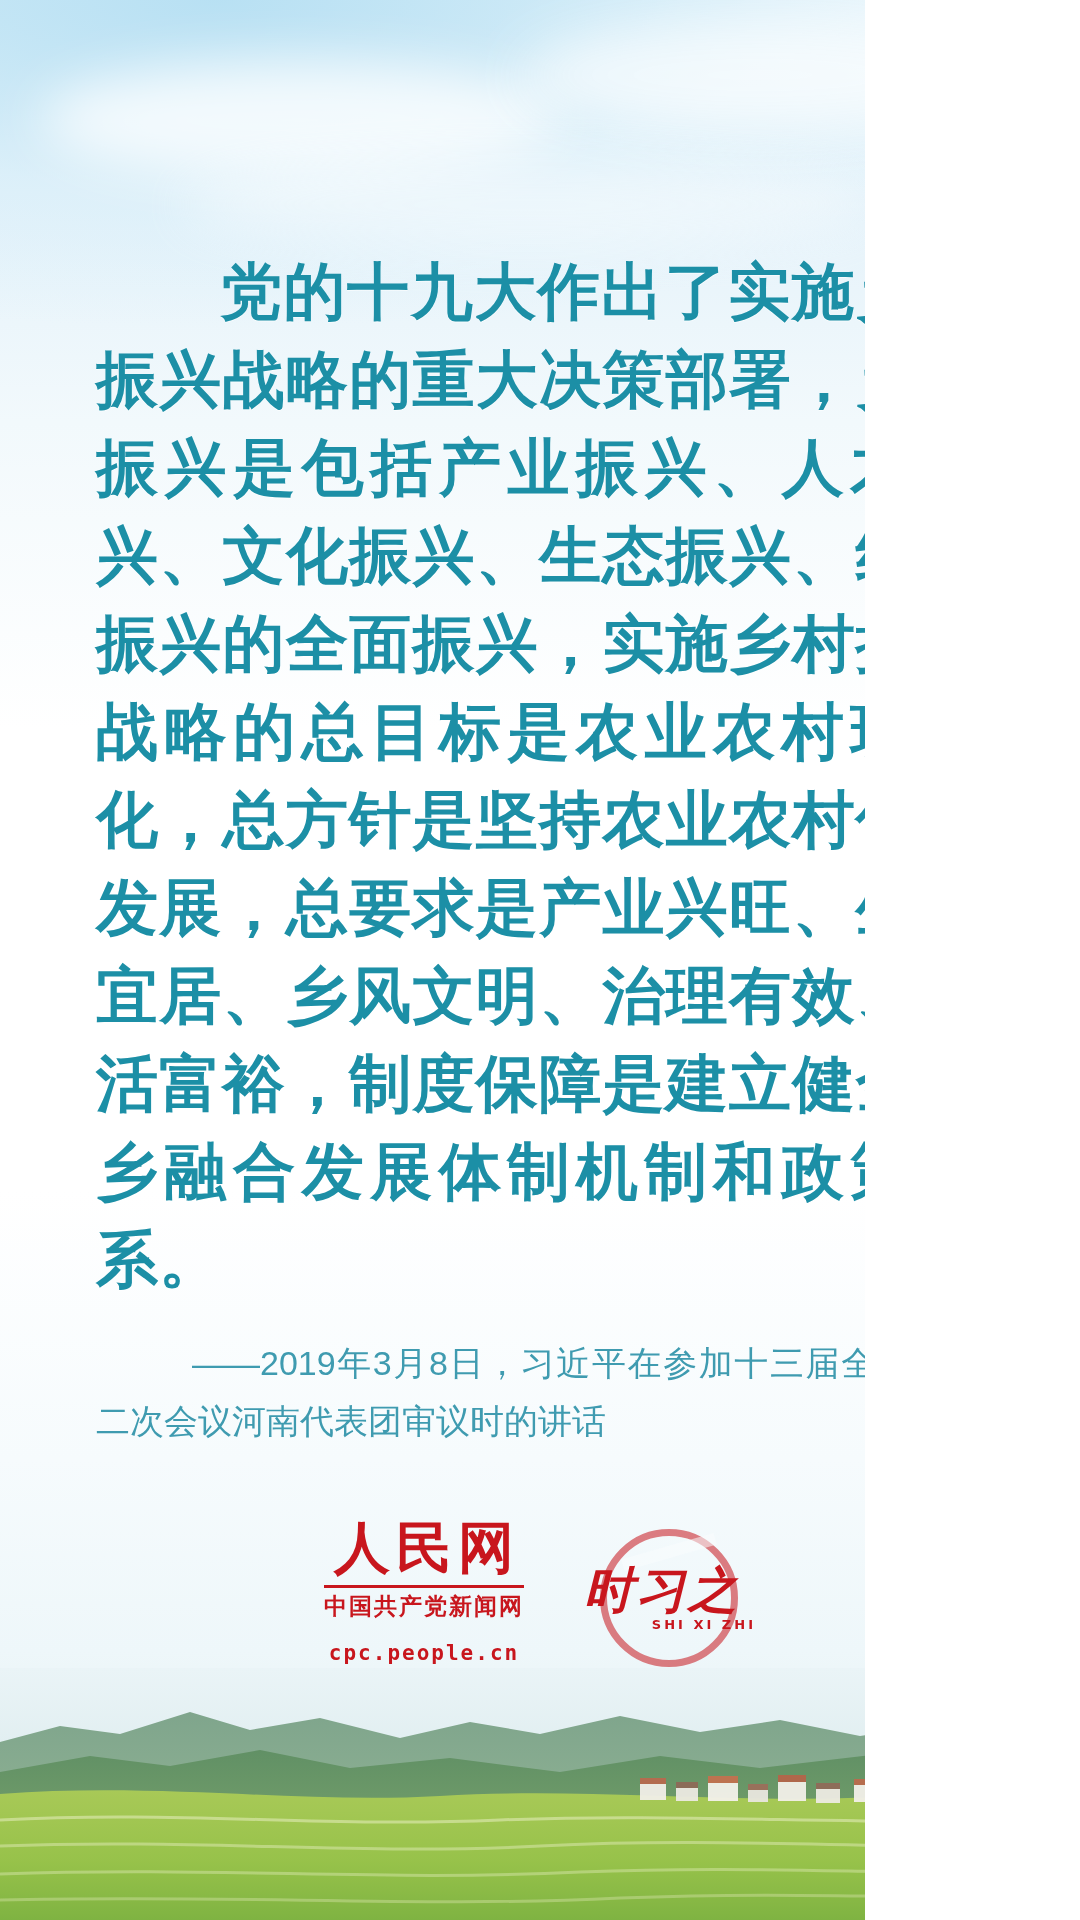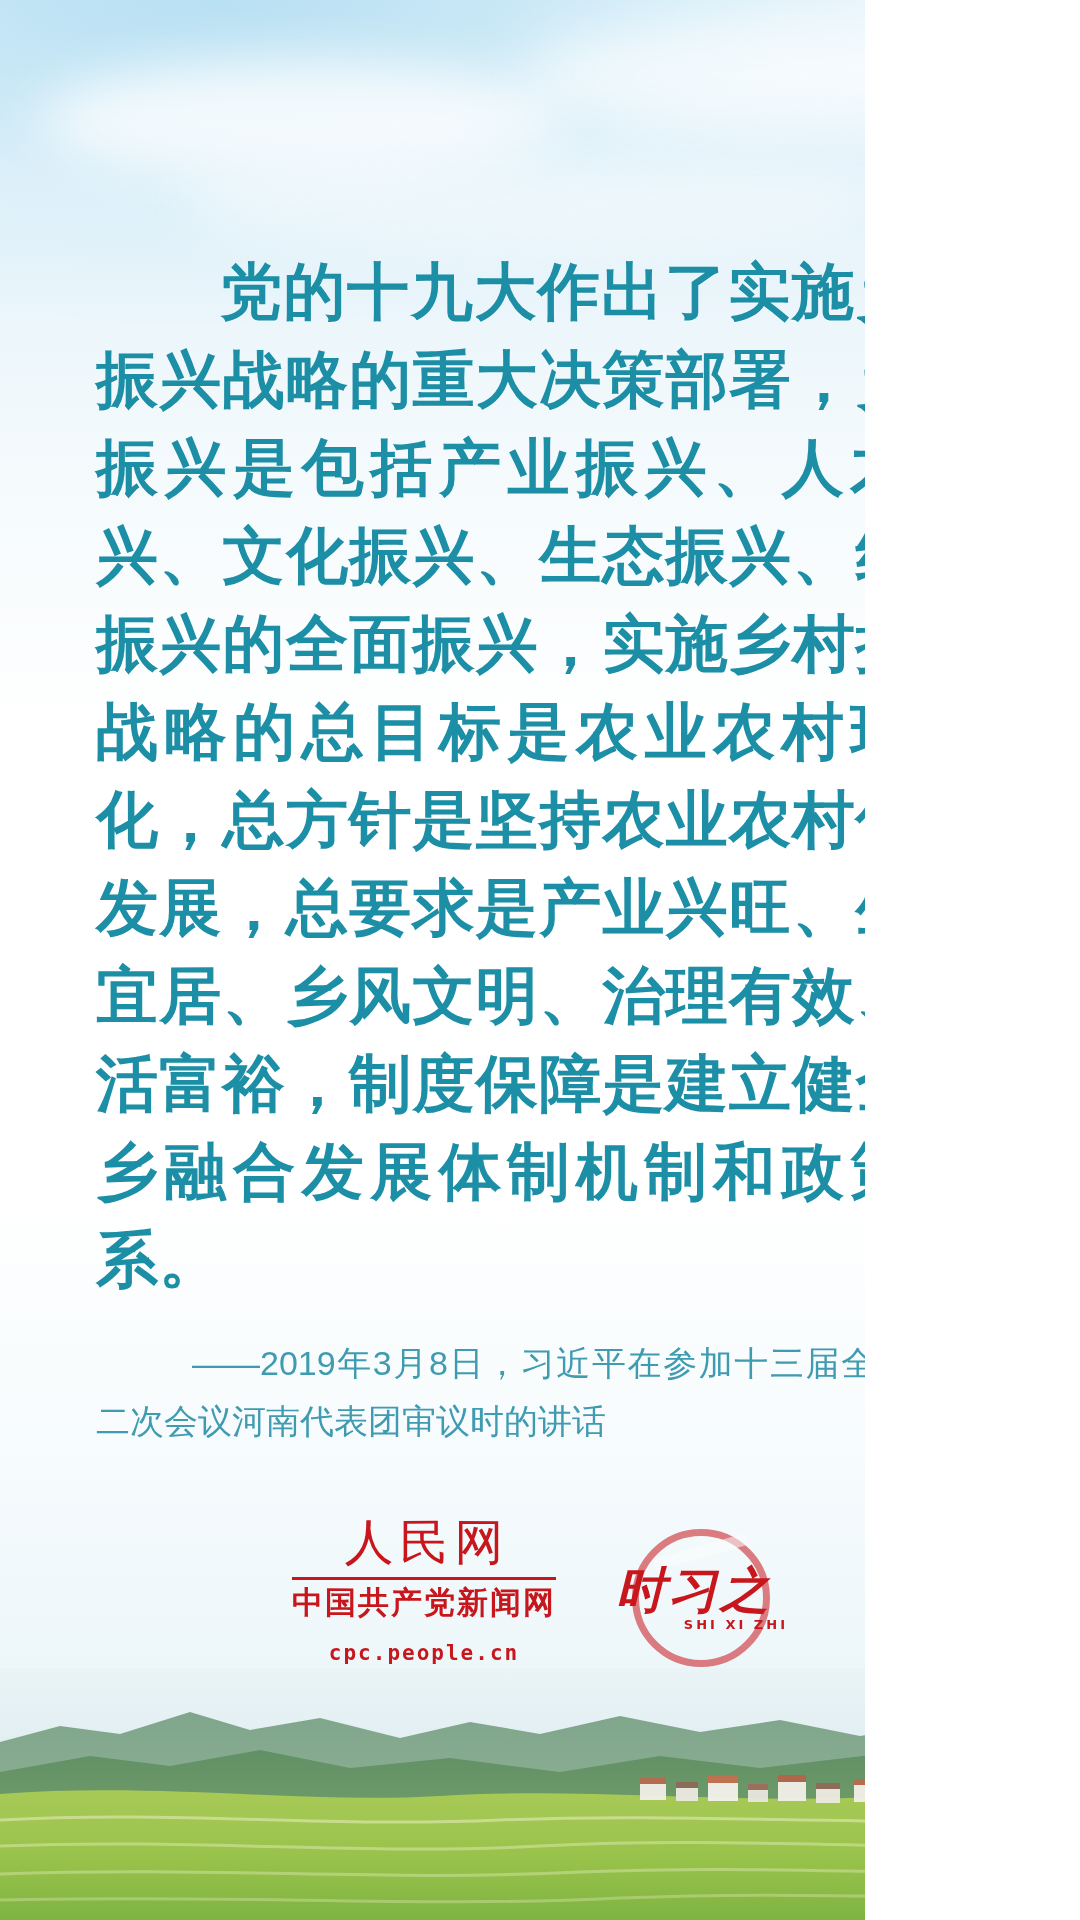--- a/index.html
+++ b/index.html
@@ -97,29 +97,29 @@
   }
 
   .people-logo {
     display: flex;
     flex-direction: column;
     align-items: center;
     line-height: 1;
   }
   .people-logo .cn-name {
     font-family: "DejaVu Serif", "Liberation Serif", serif;
-    font-size: 49px;
-    font-weight: 400;
+    font-size: 56px;
+    font-weight: 700;
     color: #c8161d;
     letter-spacing: 6px;
     padding-left: 6px;
   }
   .people-logo .cn-sub {
     margin-top: 10px;
-    font-size: 31px;
+    font-size: 23px;
     font-weight: 700;
     color: #c8161d;
     letter-spacing: 2px;
     border-top: 3px solid #c8161d;
     padding-top: 7px;
   }
   .people-logo .en-sub {
     margin-top: 25px;
     font-family: "DejaVu Sans Mono", "Liberation Mono", monospace;
     font-size: 21px;

